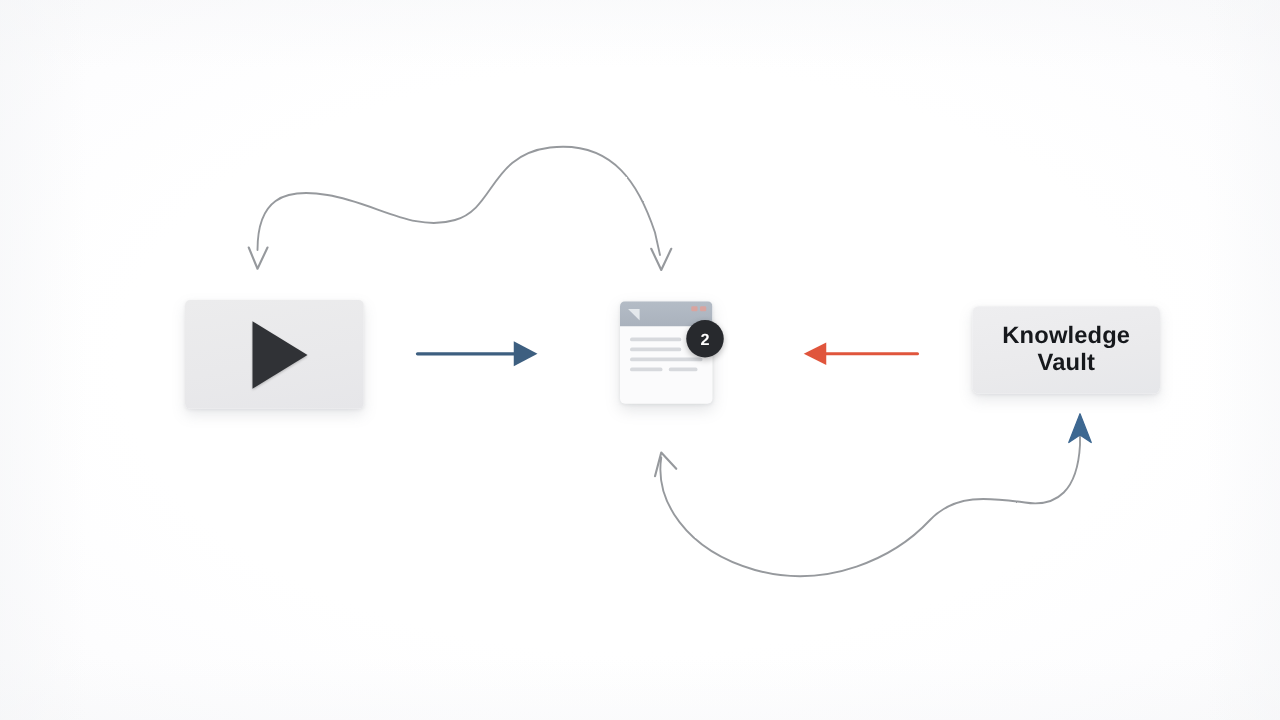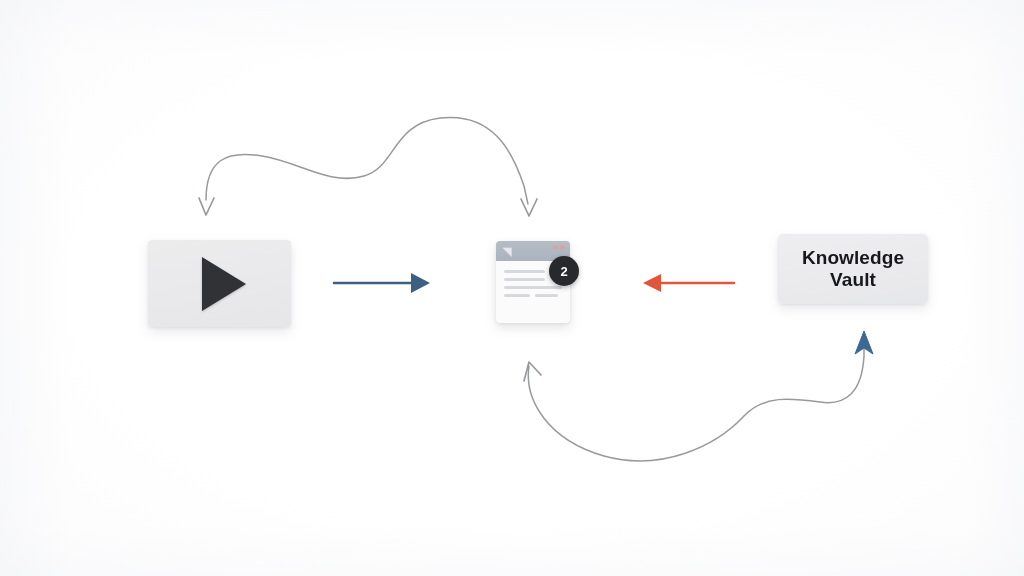--- a/index.html
+++ b/index.html
@@ -141,21 +141,21 @@
     display: flex;
     align-items: center;
     justify-content: center;
     box-shadow: 0 2px 5px rgba(0,0,0,0.27);
   }
 
   
   .vault-box {
     position: absolute;
     left: 778px;
-    top: 234px;
+    top: 245px;
     width: 150px;
     height: 70px;
     background: linear-gradient(170deg, #eeeef0 0%, #eaeaec 60%, #e6e7ea 100%);
     border-radius: 5px;
     box-shadow:
       0 5px 11px rgba(120,125,135,0.17),
       0 1px 3px rgba(120,125,135,0.13);
     display: flex;
     align-items: center;
     justify-content: center;

